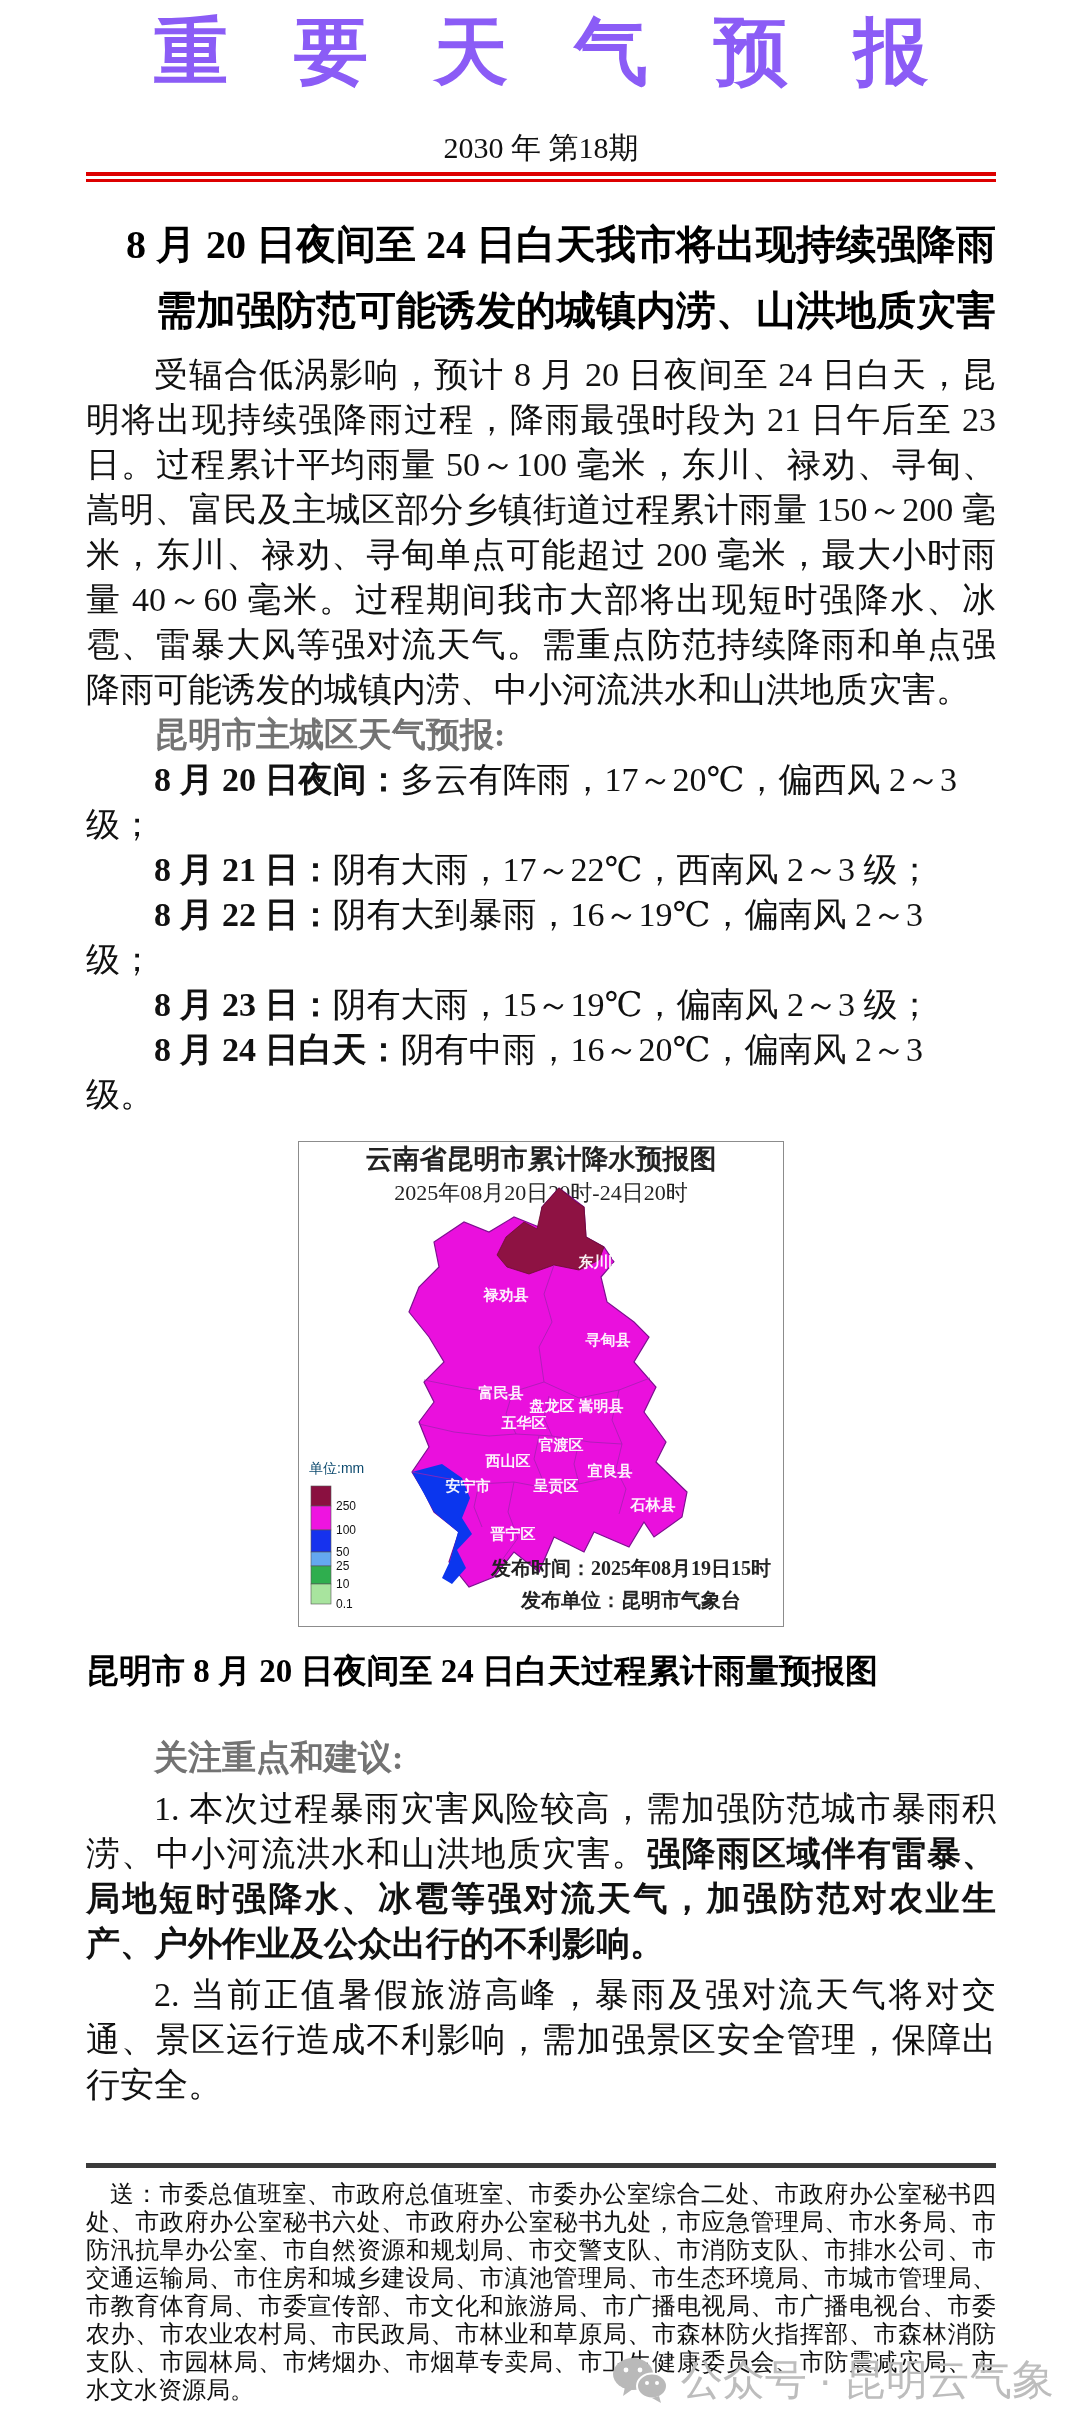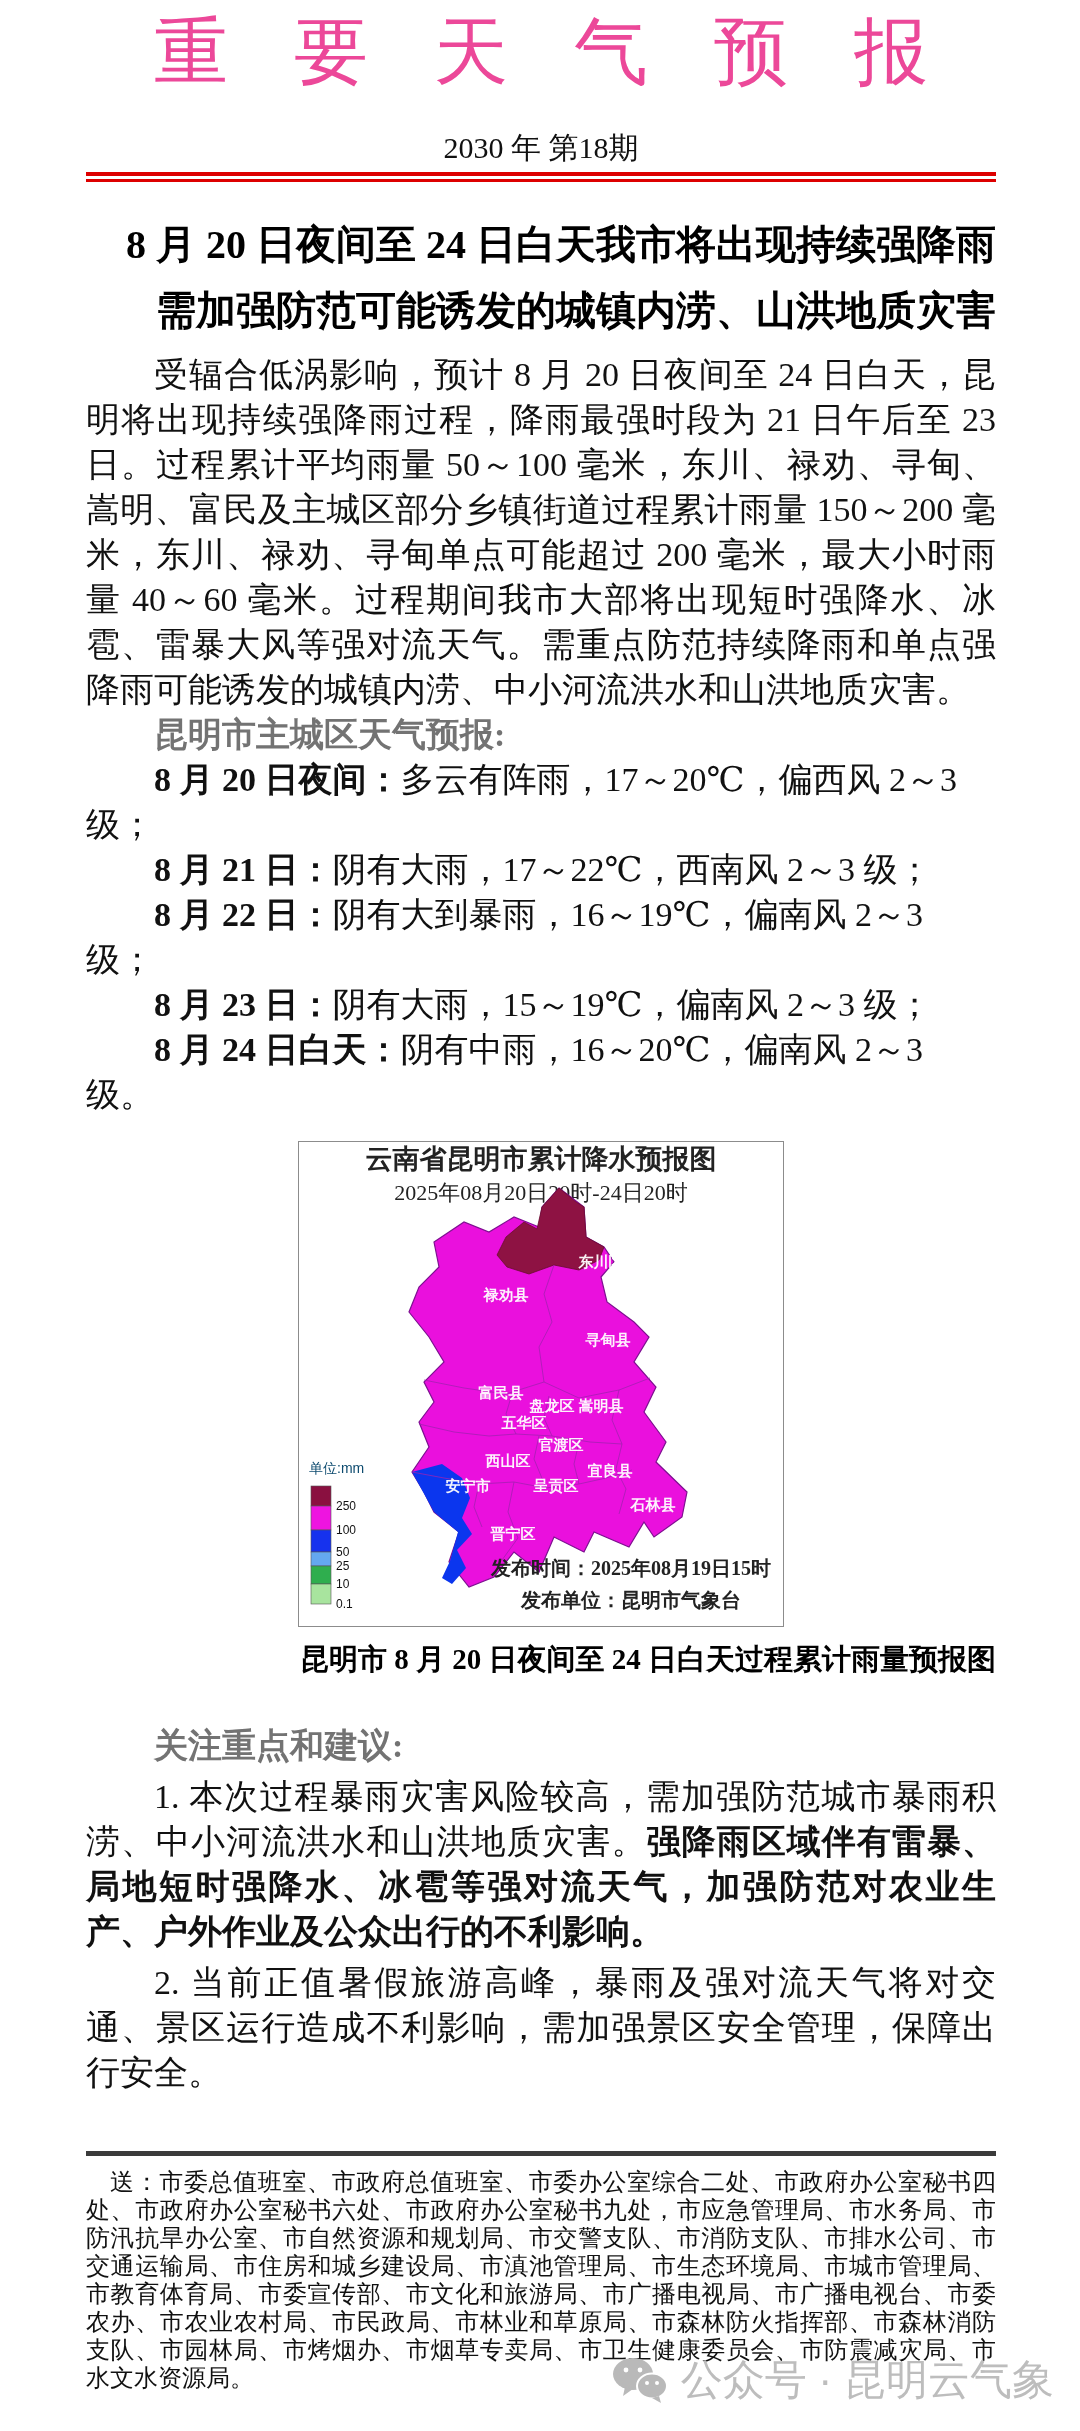--- a/index.html
+++ b/index.html
@@ -2,21 +2,21 @@
 <html><head>
 <meta charset="utf-8">
 <style>
   html,body{margin:0;padding:0;}
   body{
     width:1080px;height:2431px;background:#ffffff;position:relative;overflow:hidden;
     font-family:"Liberation Serif","DejaVu Serif",serif;color:#1a1a1a;
   }
   .page{padding:0 84px 0 86px;}
   .doc-title{
-    margin-top:6px;text-align:center;font-size:74px;font-weight:normal;color:#ec4899;
+    margin-top:6px;text-align:center;font-size:74px;font-weight:bold;color:#8b5cf6;
     letter-spacing:66px;padding-left:66px;line-height:92px;white-space:nowrap;
   }
   .issue{margin-top:32px;text-align:center;font-size:30px;line-height:36px;color:#111;}
   .agency-row{
     margin-top:52px;display:flex;justify-content:space-between;align-items:baseline;
     font-size:31px;line-height:38px;color:#111;
   }
   .double-rule{margin-top:6px;height:3px;border-top:4px solid #dd0000;border-bottom:3px solid #dd0000;}
   .headline{margin-top:30px;text-align:right;font-size:40px;font-weight:bold;line-height:66px;color:#000;}
   .para{font-size:34px;line-height:45px;text-align:justify;text-indent:2em;color:#111;}
@@ -36,21 +36,21 @@
   .district-label{fill:#ffffff;font-size:15px;font-weight:bold;
     font-family:"Liberation Sans","DejaVu Sans",sans-serif;text-anchor:middle;opacity:.95;}
   .inner-border{fill:none;stroke:#a021b0;stroke-width:0.9;opacity:.85;}
   .legend{position:absolute;left:10px;bottom:10px;}
   .legend-unit{font-family:"Liberation Sans","DejaVu Sans",sans-serif;font-size:14px;color:#0c4a6e;margin-bottom:2px;}
   .legend-tick{font-family:"Liberation Sans","DejaVu Sans",sans-serif;font-size:12px;fill:#111;}
   .publish-info{
     position:absolute;right:12px;bottom:10px;text-align:center;font-size:20px;font-weight:600;
     color:#222;line-height:32px;
   }
-  .map-caption{margin-top:12px;text-align:right;font-size:29px;font-weight:bold;line-height:40px;color:#000;}
+  .map-caption{margin-top:24px;text-align:left;font-size:33px;font-weight:bold;line-height:40px;color:#000;}
   .sg-heading{margin-top:44px;font-size:34px;line-height:45px;font-weight:bold;text-indent:2em;color:#737373;}
   .sg-item{margin-top:6px;}
   .sg-bold{font-weight:bold;}
   .footer-rule{margin-top:56px;border-top:5px solid #3b3b3b;}
   .footer{font-size:24px;line-height:28px;color:#111;}
   .footer .send{margin-top:12px;text-align:justify;text-indent:1em;}
   .watermark{
     position:absolute;right:26px;top:2352px;display:flex;align-items:center;gap:12px;
     color:#bdbdbd;font-family:Liberation Sans, sans-serif;font-size:42px;white-space:nowrap;
   }

